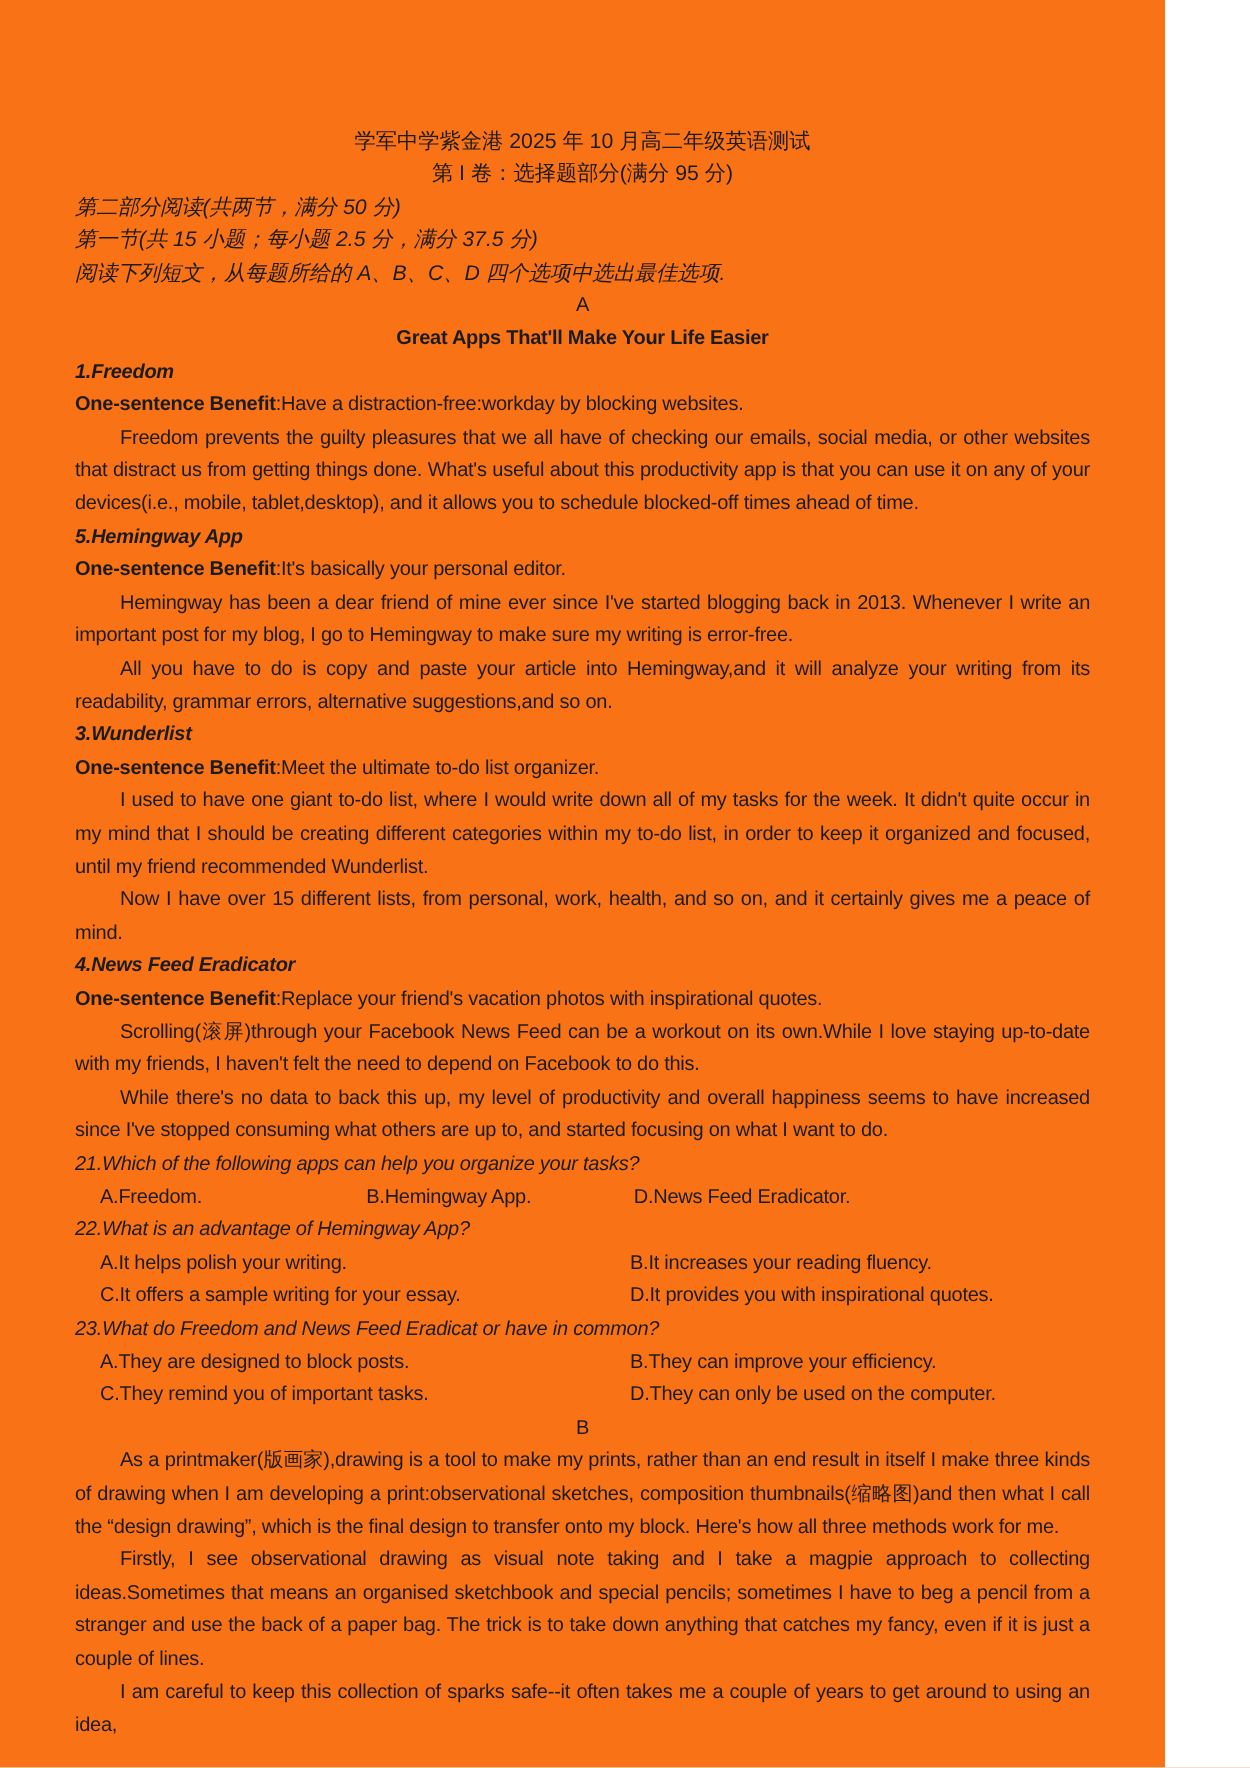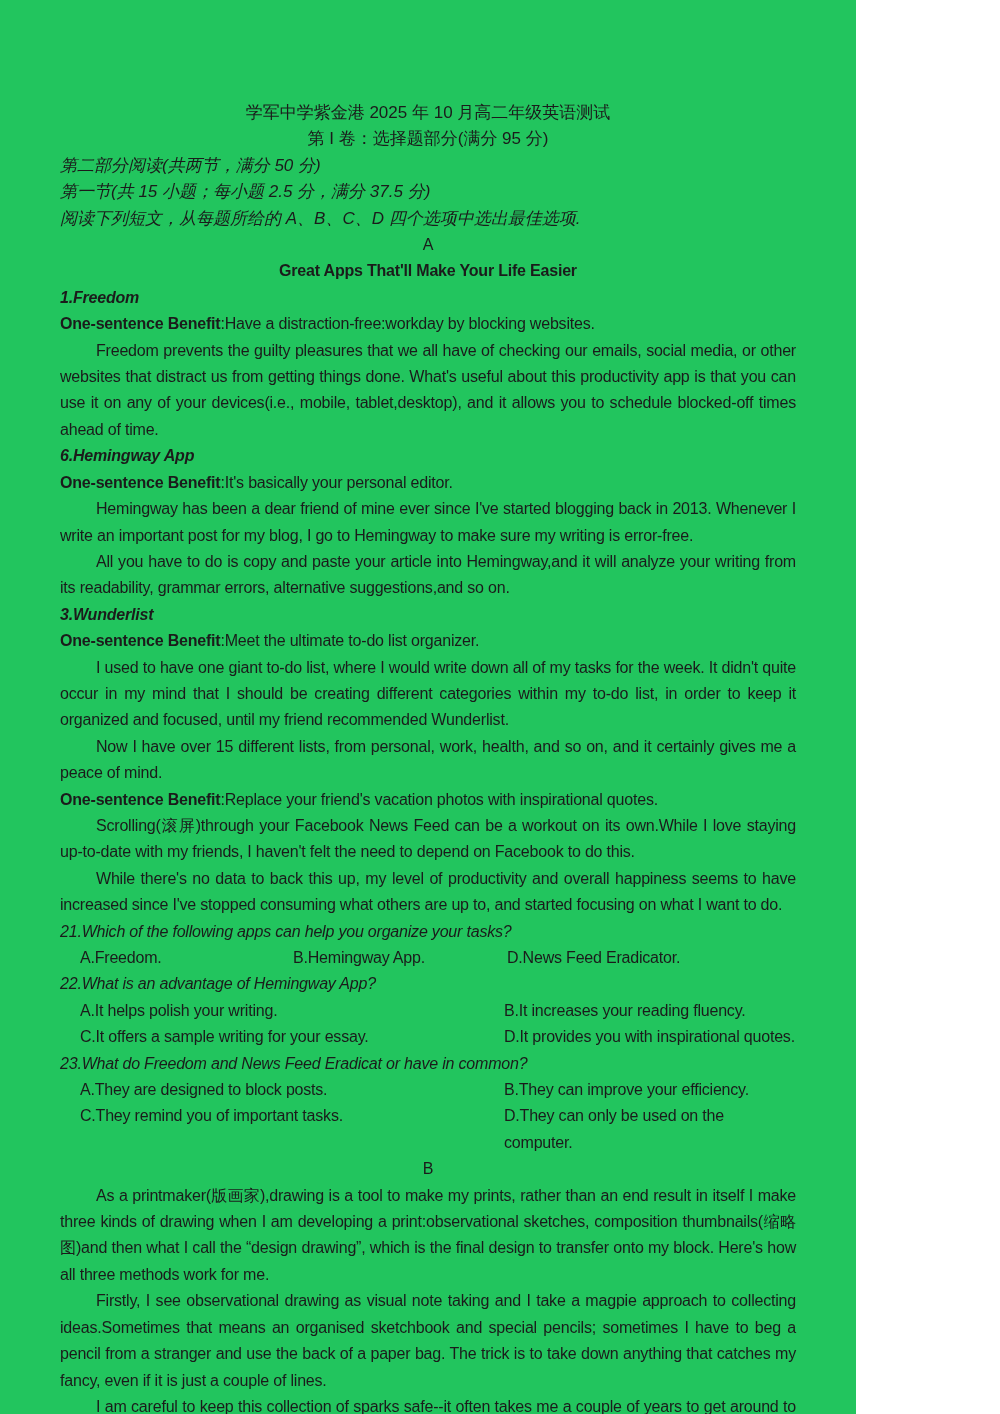--- a/index.html
+++ b/index.html
@@ -2,25 +2,25 @@
 <html><head>
 <meta charset="utf-8">
 <style>
   html, body {
     margin: 0;
     padding: 0;
     background: #ffffff;
   }
   .page {
     position: relative;
-    width: 856px;
+    width: 932px;
     height: 1414px;
     box-sizing: border-box;
     padding: 100px 60px 0 60px;
-    background: #22c55e;
+    background: #f97316;
     color: #1b1b1b;
     font-family: "Liberation Sans", sans-serif;
     font-size: 16px;
     line-height: 26.4px;
     letter-spacing: -0.2px;
     overflow: hidden;
   }
   .center { text-align: center; }
   .bold { font-weight: 700; }
   .zh { font-size: 17px; letter-spacing: 0; }
@@ -53,30 +53,31 @@
   <div class="zh line">第一节(共 15 小题；每小题 2.5 分，满分 37.5 分)</div>
   <div class="zh line">阅读下列短文，从每题所给的 A、B、C、D 四个选项中选出最佳选项.</div>
 
   <div class="center">A</div>
   <div class="center bold">Great Apps That'll Make Your Life Easier</div>
 
   <div class="bold line">1.Freedom</div>
   <div class="benefit-line"><span class="bold">One-sentence Benefit</span><span>:Have a distraction-free:workday by blocking websites.</span></div>
   <p class="para">Freedom prevents the guilty pleasures that we all have of checking our emails, social media, or other websites that distract us from getting things done. What's useful about this productivity app is that you can use it on any of your devices(i.e., mobile, tablet,desktop), and it allows you to schedule blocked-off times ahead of time.</p>
 
-  <div class="bold line">6.Hemingway App</div>
+  <div class="bold line">5.Hemingway App</div>
   <div class="benefit-line"><span class="bold">One-sentence Benefit</span><span>:It's basically your personal editor.</span></div>
   <p class="para">Hemingway has been a dear friend of mine ever since I've started blogging back in 2013. Whenever I write an important post for my blog, I go to Hemingway to make sure my writing is error-free.</p>
   <p class="para">All you have to do is copy and paste your article into Hemingway,and it will analyze your writing from its readability, grammar errors, alternative suggestions,and so on.</p>
 
   <div class="bold line">3.Wunderlist</div>
   <div class="benefit-line"><span class="bold">One-sentence Benefit</span><span>:Meet the ultimate to-do list organizer.</span></div>
   <p class="para">I used to have one giant to-do list, where I would write down all of my tasks for the week. It didn't quite occur in my mind that I should be creating different categories within my to-do list, in order to keep it organized and focused, until my friend recommended Wunderlist.</p>
   <p class="para">Now I have over 15 different lists, from personal, work, health, and so on, and it certainly gives me a peace of mind.</p>
 
+  <div class="bold line">4.News Feed Eradicator</div>
   <div class="benefit-line"><span class="bold">One-sentence Benefit</span><span>:Replace your friend's vacation photos with inspirational quotes.</span></div>
   <p class="para">Scrolling(滚屏)through your Facebook News Feed can be a workout on its own.While I love staying up-to-date with my friends, I haven't felt the need to depend on Facebook to do this.</p>
   <p class="para">While there's no data to back this up, my level of productivity and overall happiness seems to have increased since I've stopped consuming what others are up to, and started focusing on what I want to do.</p>
 
   <div class="line">21.Which of the following apps can help you organize your tasks?</div>
   <div class="opts4">
     <span>A.Freedom.</span>
     <span>B.Hemingway App.</span>
     <span>D.News Feed Eradicator.</span>
   </div>

